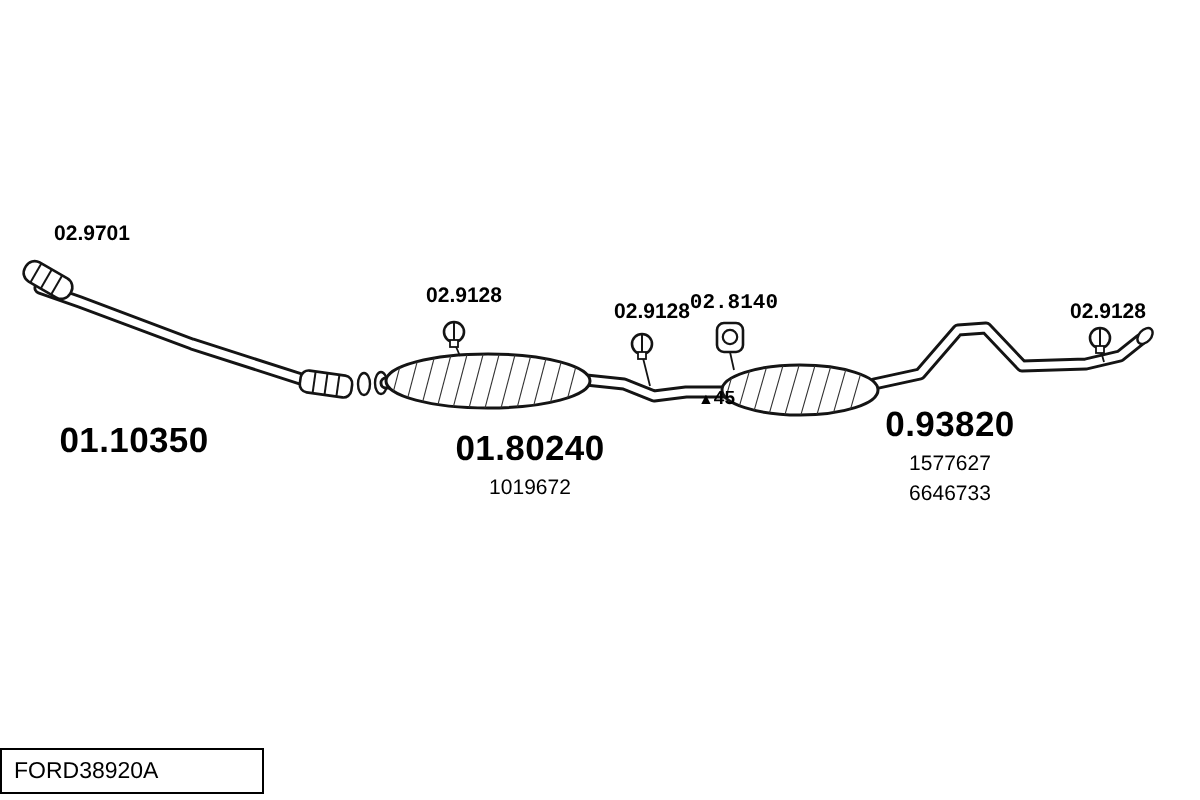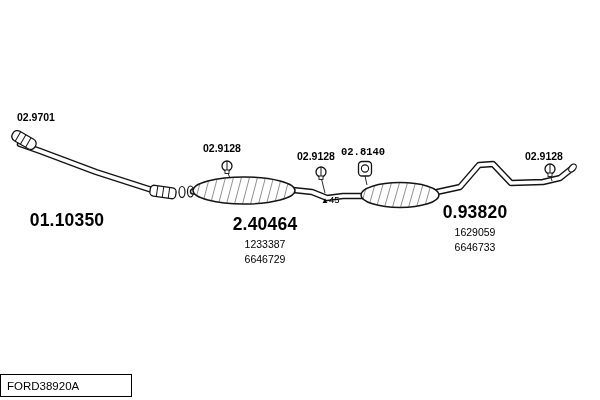--- a/index.html
+++ b/index.html
@@ -1,24 +1,24 @@
 <!DOCTYPE html>
 <html><head>
 <meta charset="utf-8">
 <style>
   * { margin:0; padding:0; box-sizing:border-box; }
   html,body { width:600px; height:400px; background:#fff; font-family:"Liberation Sans", sans-serif; }
   #canvas { position:relative; width:600px; height:400px; background:#fff; overflow:hidden; }
   #drawing { position:absolute; left:0; top:0; }
   .lbl { position:absolute; color:#000; white-space:nowrap; }
-  .clamp-lbl { font-size:10.5px; font-weight:bold; text-align:left; width:48px; }
+  .clamp-lbl { font-size:10.5px; font-weight:bold; text-align:right; width:48px; }
   .part-block { position:absolute; text-align:center; color:#000; }
   .part-big { font-size:17.5px; font-weight:bold; letter-spacing:0.2px; }
   .ref { font-size:10.5px; margin-top:3px; }
-  .angle { font-size:9.5px; font-weight:normal; }
+  .angle { font-size:9.5px; font-weight:bold;margin-left:28px; }
   .angle .tri { font-size:8px; }
   .footer-box { position:absolute; left:0; top:374px; width:132px; height:23px;
     border:1px solid #000; background:#fff; display:flex; align-items:center;
     padding-left:6px; font-size:11.5px; color:#000; }
 </style>
 </head>
 <body>
 
 <div id="canvas">
 
@@ -144,28 +144,27 @@
 
   <div class="lbl angle" style="left:321px; top:194px;">
     <span class="tri">▲</span><span>45</span>
   </div>
 
   <div class="part-block" style="left:14px; top:210px; width:106px;">
     <div class="part-big">01.10350</div>
   </div>
 
   <div class="part-block" style="left:212px; top:214px; width:106px;">
-    <div class="part-big">2.40464</div>
-    <div class="ref">1233387</div>
-    <div class="ref">6646729</div>
+    <div class="part-big">01.80240</div>
+    <div class="ref">1019672</div>
   </div>
 
   <div class="part-block" style="left:422px; top:202px; width:106px;">
     <div class="part-big">0.93820</div>
-    <div class="ref">1629059</div>
+    <div class="ref">1577627</div>
     <div class="ref">6646733</div>
   </div>
 
   <div class="footer-box">
     <span>FORD38920A</span>
   </div>
 
 </div>
 
 </body></html>

